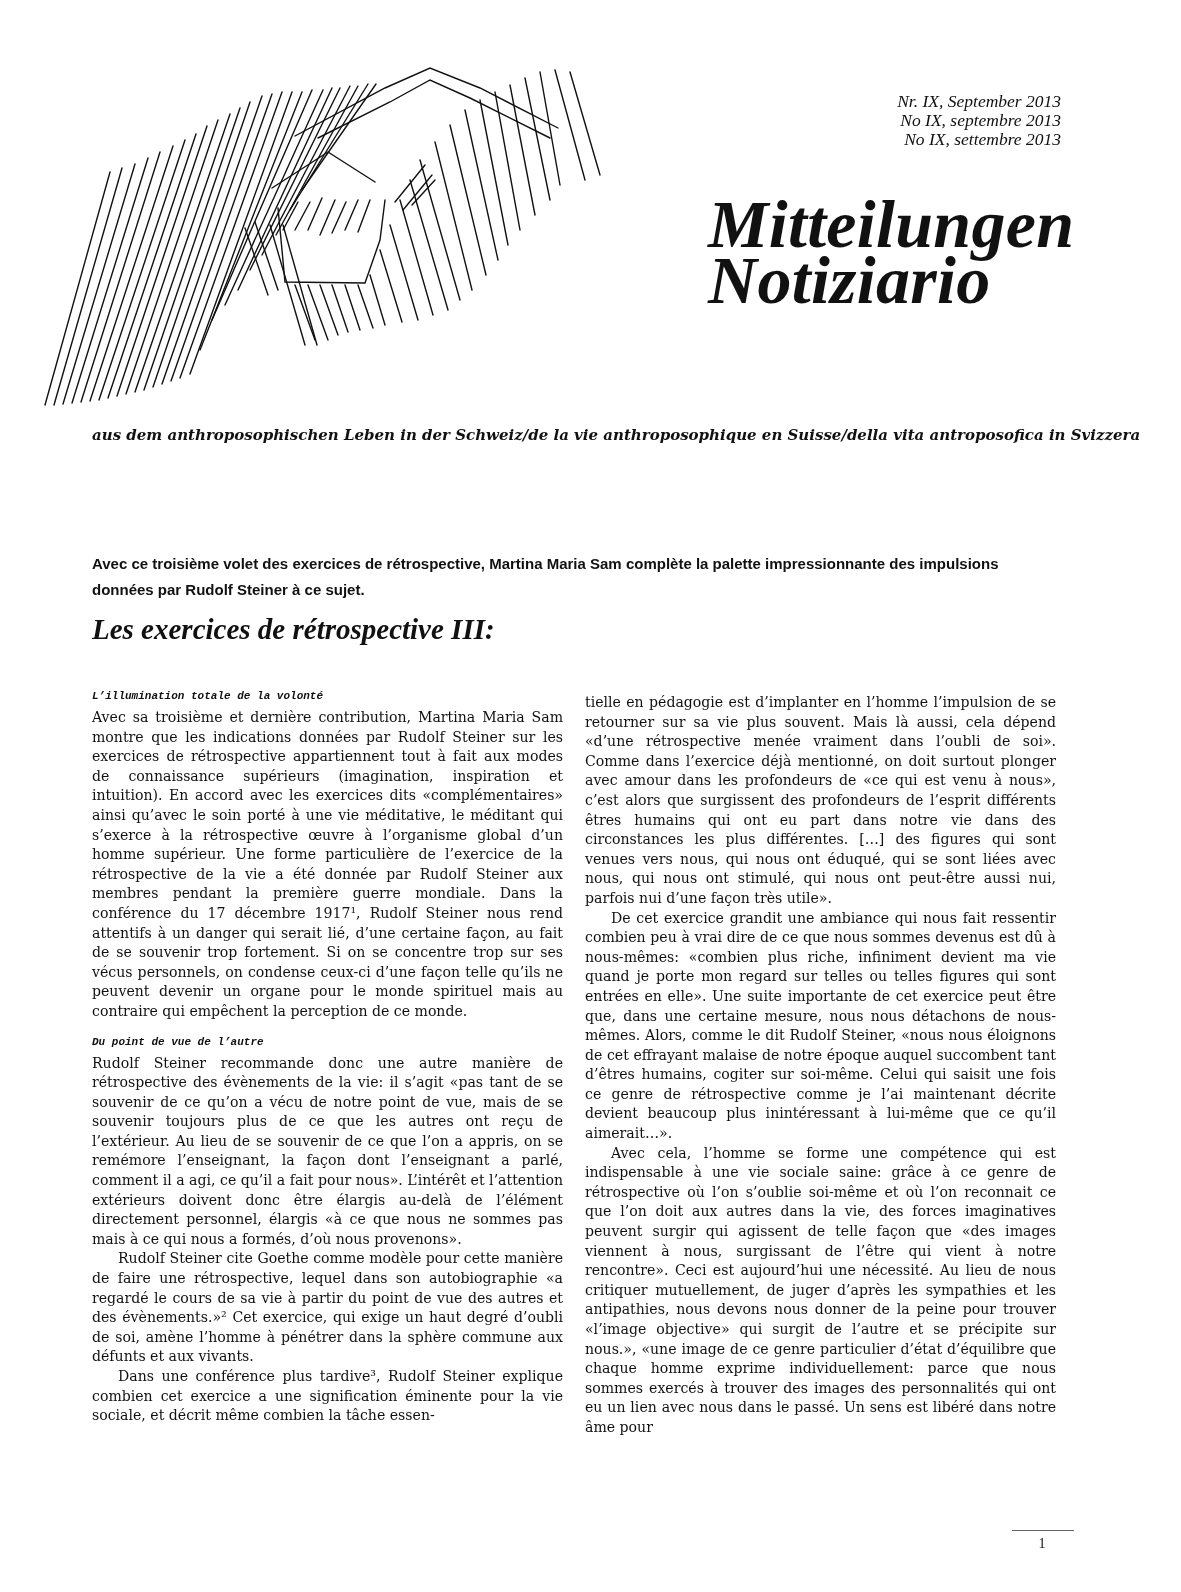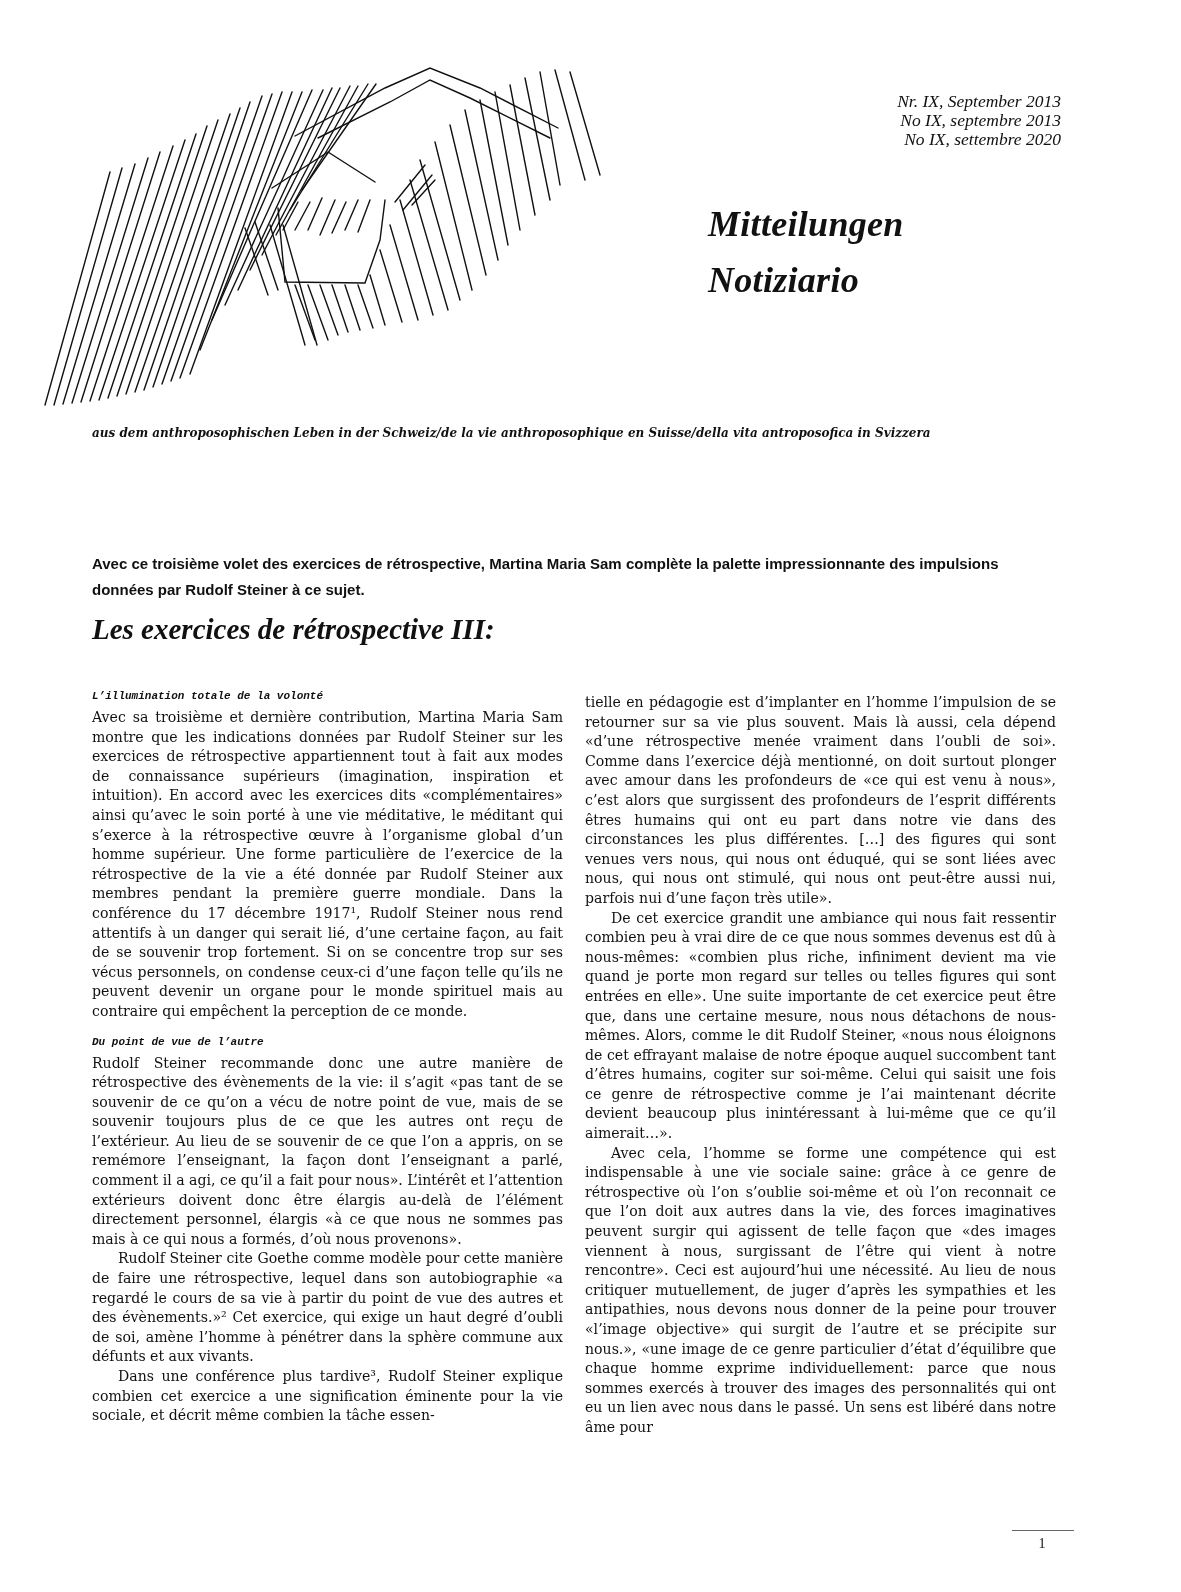--- a/index.html
+++ b/index.html
@@ -5,26 +5,26 @@
   html, body { margin: 0; padding: 0; background: #ffffff; }
   body { width: 1181px; height: 1592px; position: relative; overflow: hidden; color: #111; }
 
   #illustration { position: absolute; left: 40px; top: 50px; width: 620px; height: 370px; }
 
   #issue-block { position: absolute; right: 120px; top: 92px; text-align: right;
     font-family: "Liberation Serif", serif; font-style: italic; font-size: 17.5px; line-height: 19px; }
 
   #masthead { position: absolute; left: 708px; top: 196px;
     font-family: "Liberation Serif", serif; font-style: italic; font-weight: bold;
-    font-size: 36px; line-height: 56px; letter-spacing: 0.3px; }
+    font-size: 68px; line-height: 56px; letter-spacing: 0.3px; }
   #masthead div { white-space: nowrap; }
 
   #tagline { position: absolute; left: 92px; top: 426px; width: 1000px;
     font-family: "DejaVu Serif", serif; font-style: italic; font-weight: bold;
-    font-size: 12px; letter-spacing: 0px; white-space: nowrap; }
+    font-size: 15px; letter-spacing: 0px; white-space: nowrap; }
 
   #lead { position: absolute; left: 92px; top: 551px; width: 970px;
     font-family: "Liberation Sans", sans-serif; font-weight: bold; font-size: 15px; line-height: 26px; }
 
   #article-title { position: absolute; left: 92px; top: 614px;
     font-family: "Liberation Serif", serif; font-style: italic; font-weight: bold;
     font-size: 29px; line-height: 31px; }
 
   .col { position: absolute; top: 686px; width: 471px;
     font-family: "DejaVu Serif", serif; font-size: 14.1px; line-height: 19.6px; text-align: justify; }
@@ -116,21 +116,21 @@
     <line x1="215" y1="172" x2="238" y2="240"></line>
     <line x1="355" y1="152" x2="385" y2="115"></line>
     <line x1="363" y1="160" x2="392" y2="125"></line>
     <line x1="372" y1="155" x2="395" y2="130"></line>
   </g>
 </svg>
 
 <div id="issue-block">
   <div>Nr. IX, September 2013</div>
   <div>No IX, septembre 2013</div>
-  <div>No IX, settembre 2020</div>
+  <div>No IX, settembre 2013</div>
 </div>
 
 <div id="masthead">
   <div>Mitteilungen</div>
   <div>Notiziario</div>
 </div>
 
 <div id="tagline">aus dem anthroposophischen Leben in der Schweiz/de la vie anthroposophique en Suisse/della vita antroposofica in Svizzera</div>
 
 <div id="lead">Avec ce troisième volet des exercices de rétrospective, Martina Maria Sam complète la palette impressionnante des impulsions données par Rudolf Steiner à ce sujet.</div>

